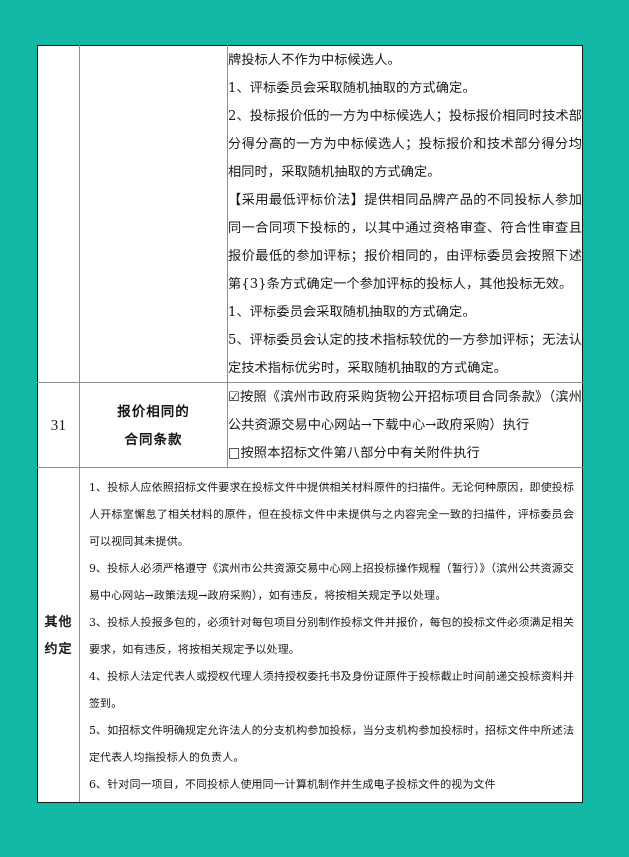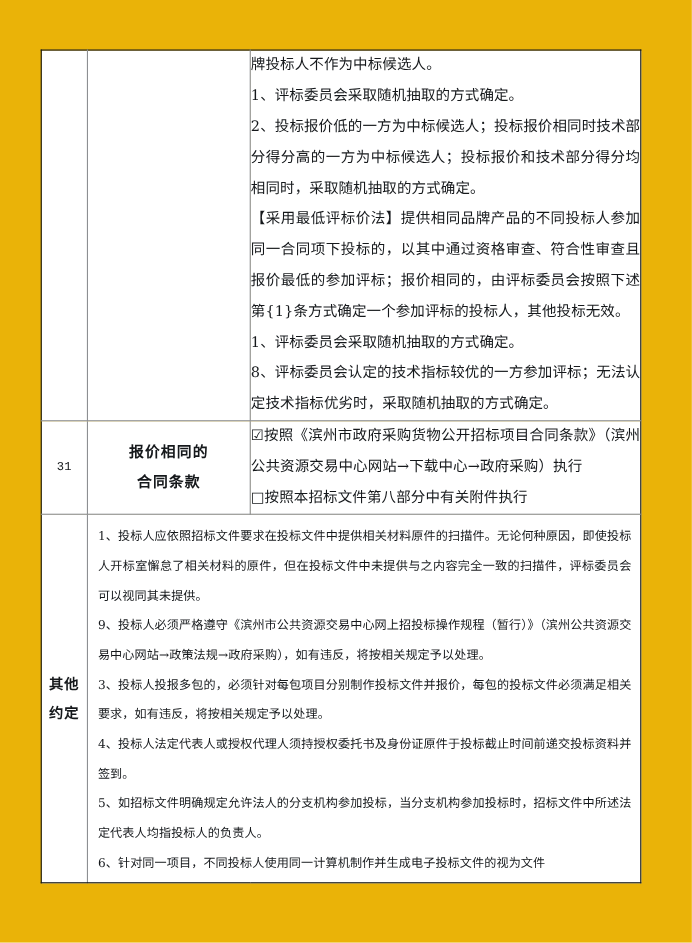--- a/index.html
+++ b/index.html
@@ -15,21 +15,21 @@
     font-family: "DejaVu Serif", "Liberation Serif", serif;
     color: #111111;
     overflow: hidden;
   }
 
   .page {
     position: absolute;
     left: 0; top: 0;
     width: 629px;
     height: 857px;
-    background: #eab308;
+    background: #14b8a6;
   }
 
   
   .doc-table {
     position: absolute;
     left: 37px;
     top: 45px;
     width: 546px;
     border-collapse: collapse;
     table-layout: fixed;
@@ -45,22 +45,22 @@
   .doc-table tr:first-child td { border-top-color: #15181b; }
   .doc-table tr:last-child  td { border-bottom-color: #15181b; }
   .doc-table td:first-child  { border-left-color: #15181b; }
   .doc-table td:last-child   { border-right-color: #15181b; }
 
   .col-no    { width: 42px; }
   .col-item  { width: 148px; }
 
   .cell-no {
     text-align: center;
-    font-size: 11px;
-    font-family: Liberation Mono, monospace;
+    font-size: 15px;
+    font-family: Liberation Serif, serif;
     color: #15181b;
     letter-spacing: 0.2px;
   }
   .cell-item {
     text-align: center;
     font-size: 13.5px;
     font-weight: bold;
     line-height: 28px;
     color: #15181b;
     padding: 6px 4px;
@@ -124,23 +124,23 @@
     </colgroup>
     <tbody>
 
       <tr>
         <td class="cell-no"></td>
         <td class="cell-item"></td>
         <td class="cell-body">
           <p>牌投标人不作为中标候选人。</p>
           <p>1、评标委员会采取随机抽取的方式确定。</p>
           <p>2、投标报价低的一方为中标候选人；投标报价相同时技术部分得分高的一方为中标候选人；投标报价和技术部分得分均相同时，采取随机抽取的方式确定。</p>
-          <p>【采用最低评标价法】提供相同品牌产品的不同投标人参加同一合同项下投标的，以其中通过资格审查、符合性审查且报价最低的参加评标；报价相同的，由评标委员会按照下述第{1}条方式确定一个参加评标的投标人，其他投标无效。</p>
+          <p>【采用最低评标价法】提供相同品牌产品的不同投标人参加同一合同项下投标的，以其中通过资格审查、符合性审查且报价最低的参加评标；报价相同的，由评标委员会按照下述第{3}条方式确定一个参加评标的投标人，其他投标无效。</p>
           <p>1、评标委员会采取随机抽取的方式确定。</p>
-          <p>8、评标委员会认定的技术指标较优的一方参加评标；无法认定技术指标优劣时，采取随机抽取的方式确定。</p>
+          <p>5、评标委员会认定的技术指标较优的一方参加评标；无法认定技术指标优劣时，采取随机抽取的方式确定。</p>
         </td>
       </tr>
 
       <tr>
         <td class="cell-no">31</td>
         <td class="cell-item">
           <span class="line">报价相同的</span>
           <span class="line">合同条款</span>
         </td>
         <td class="cell-body">

